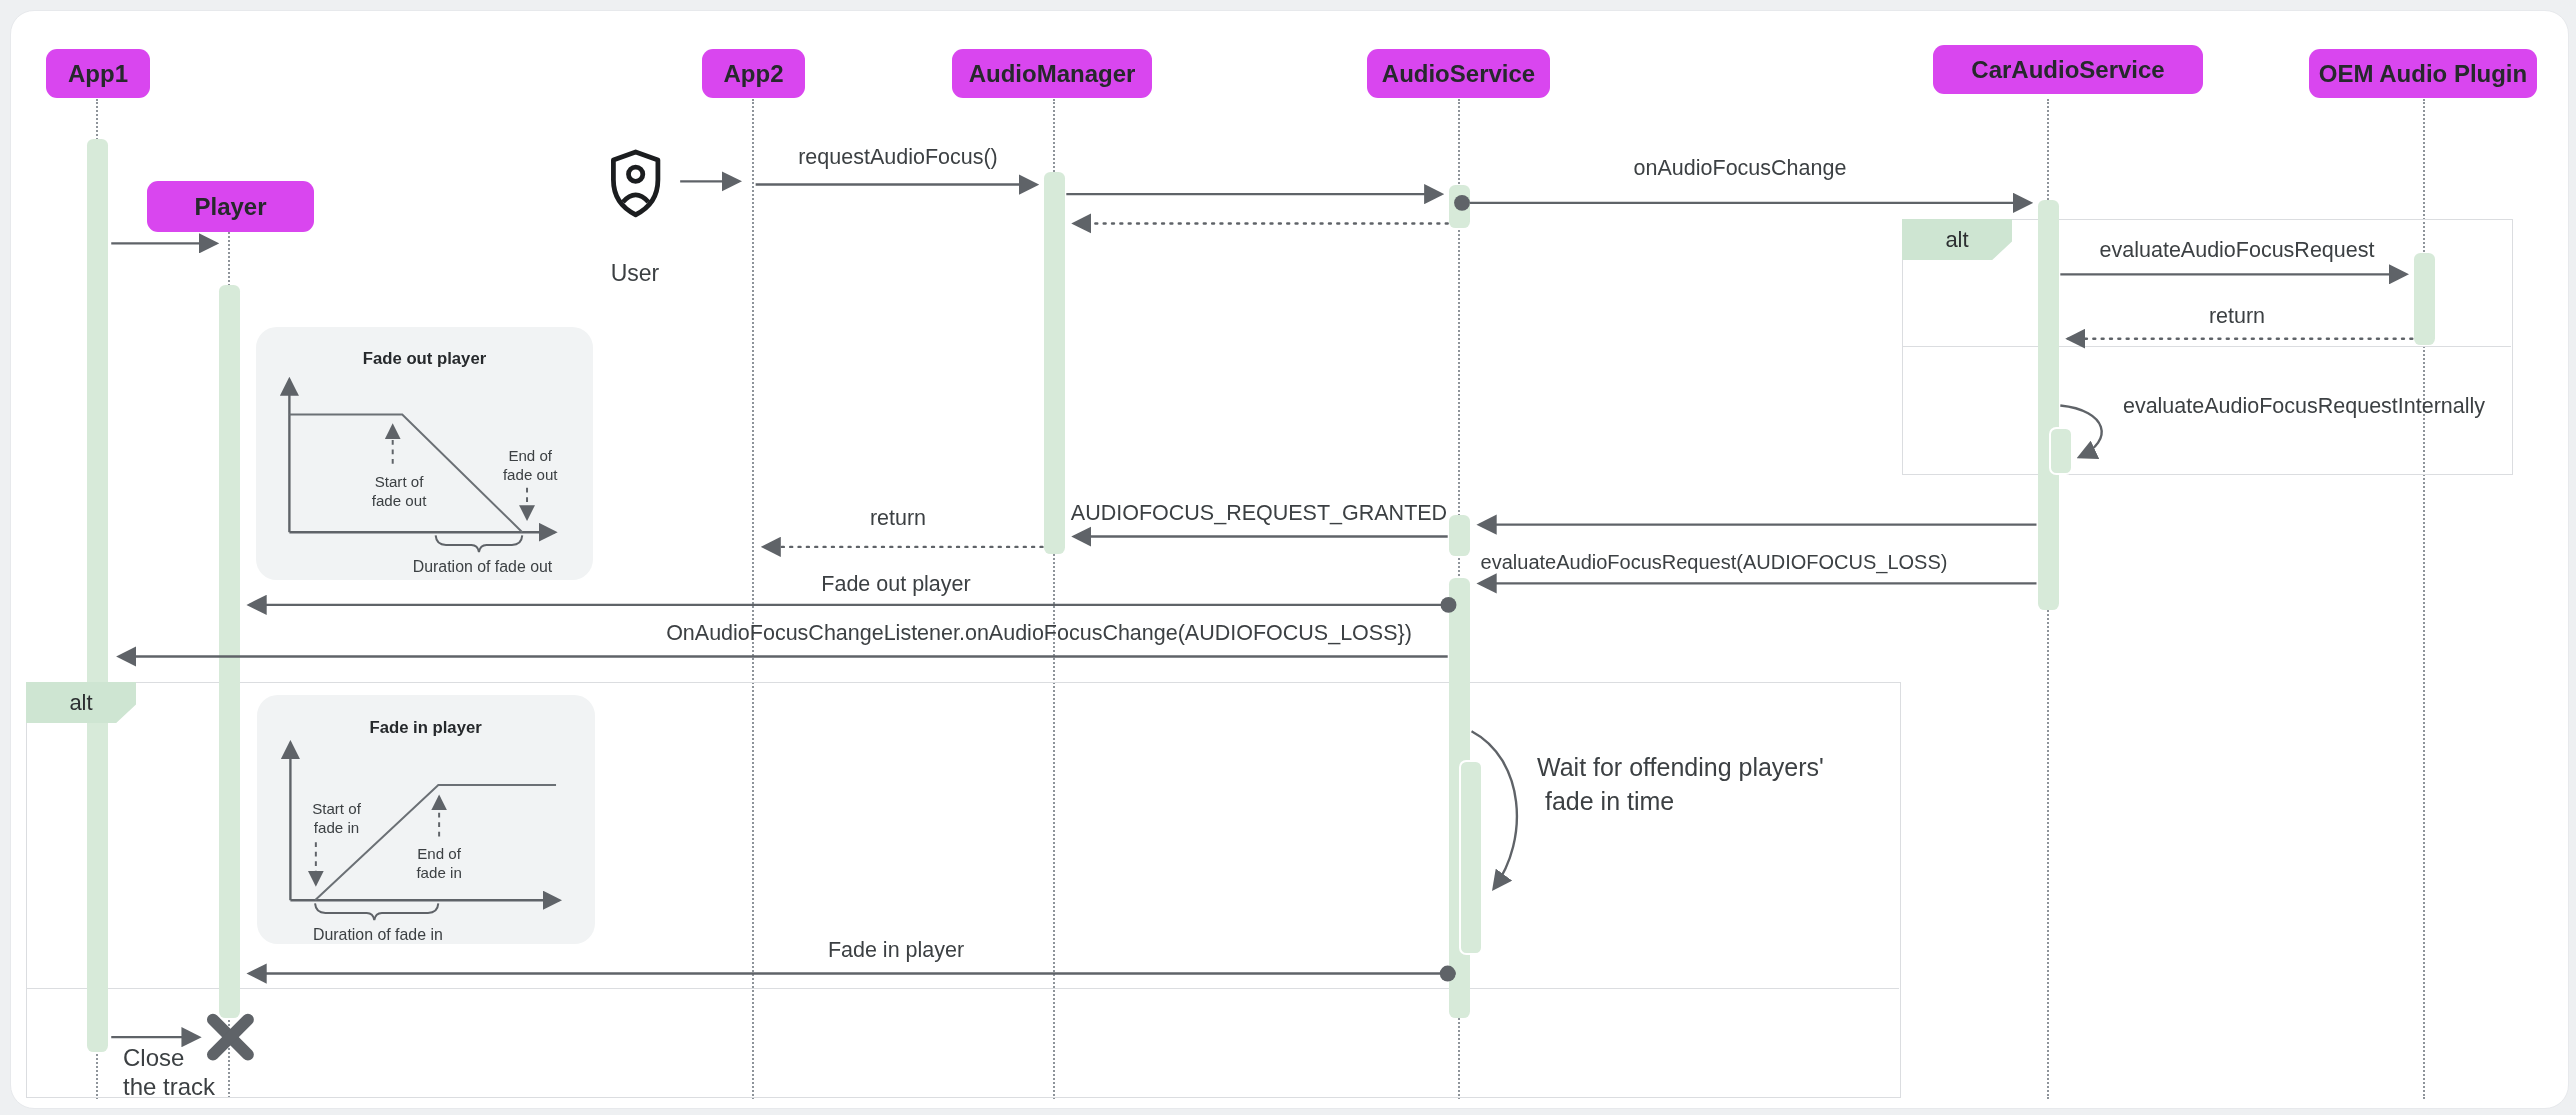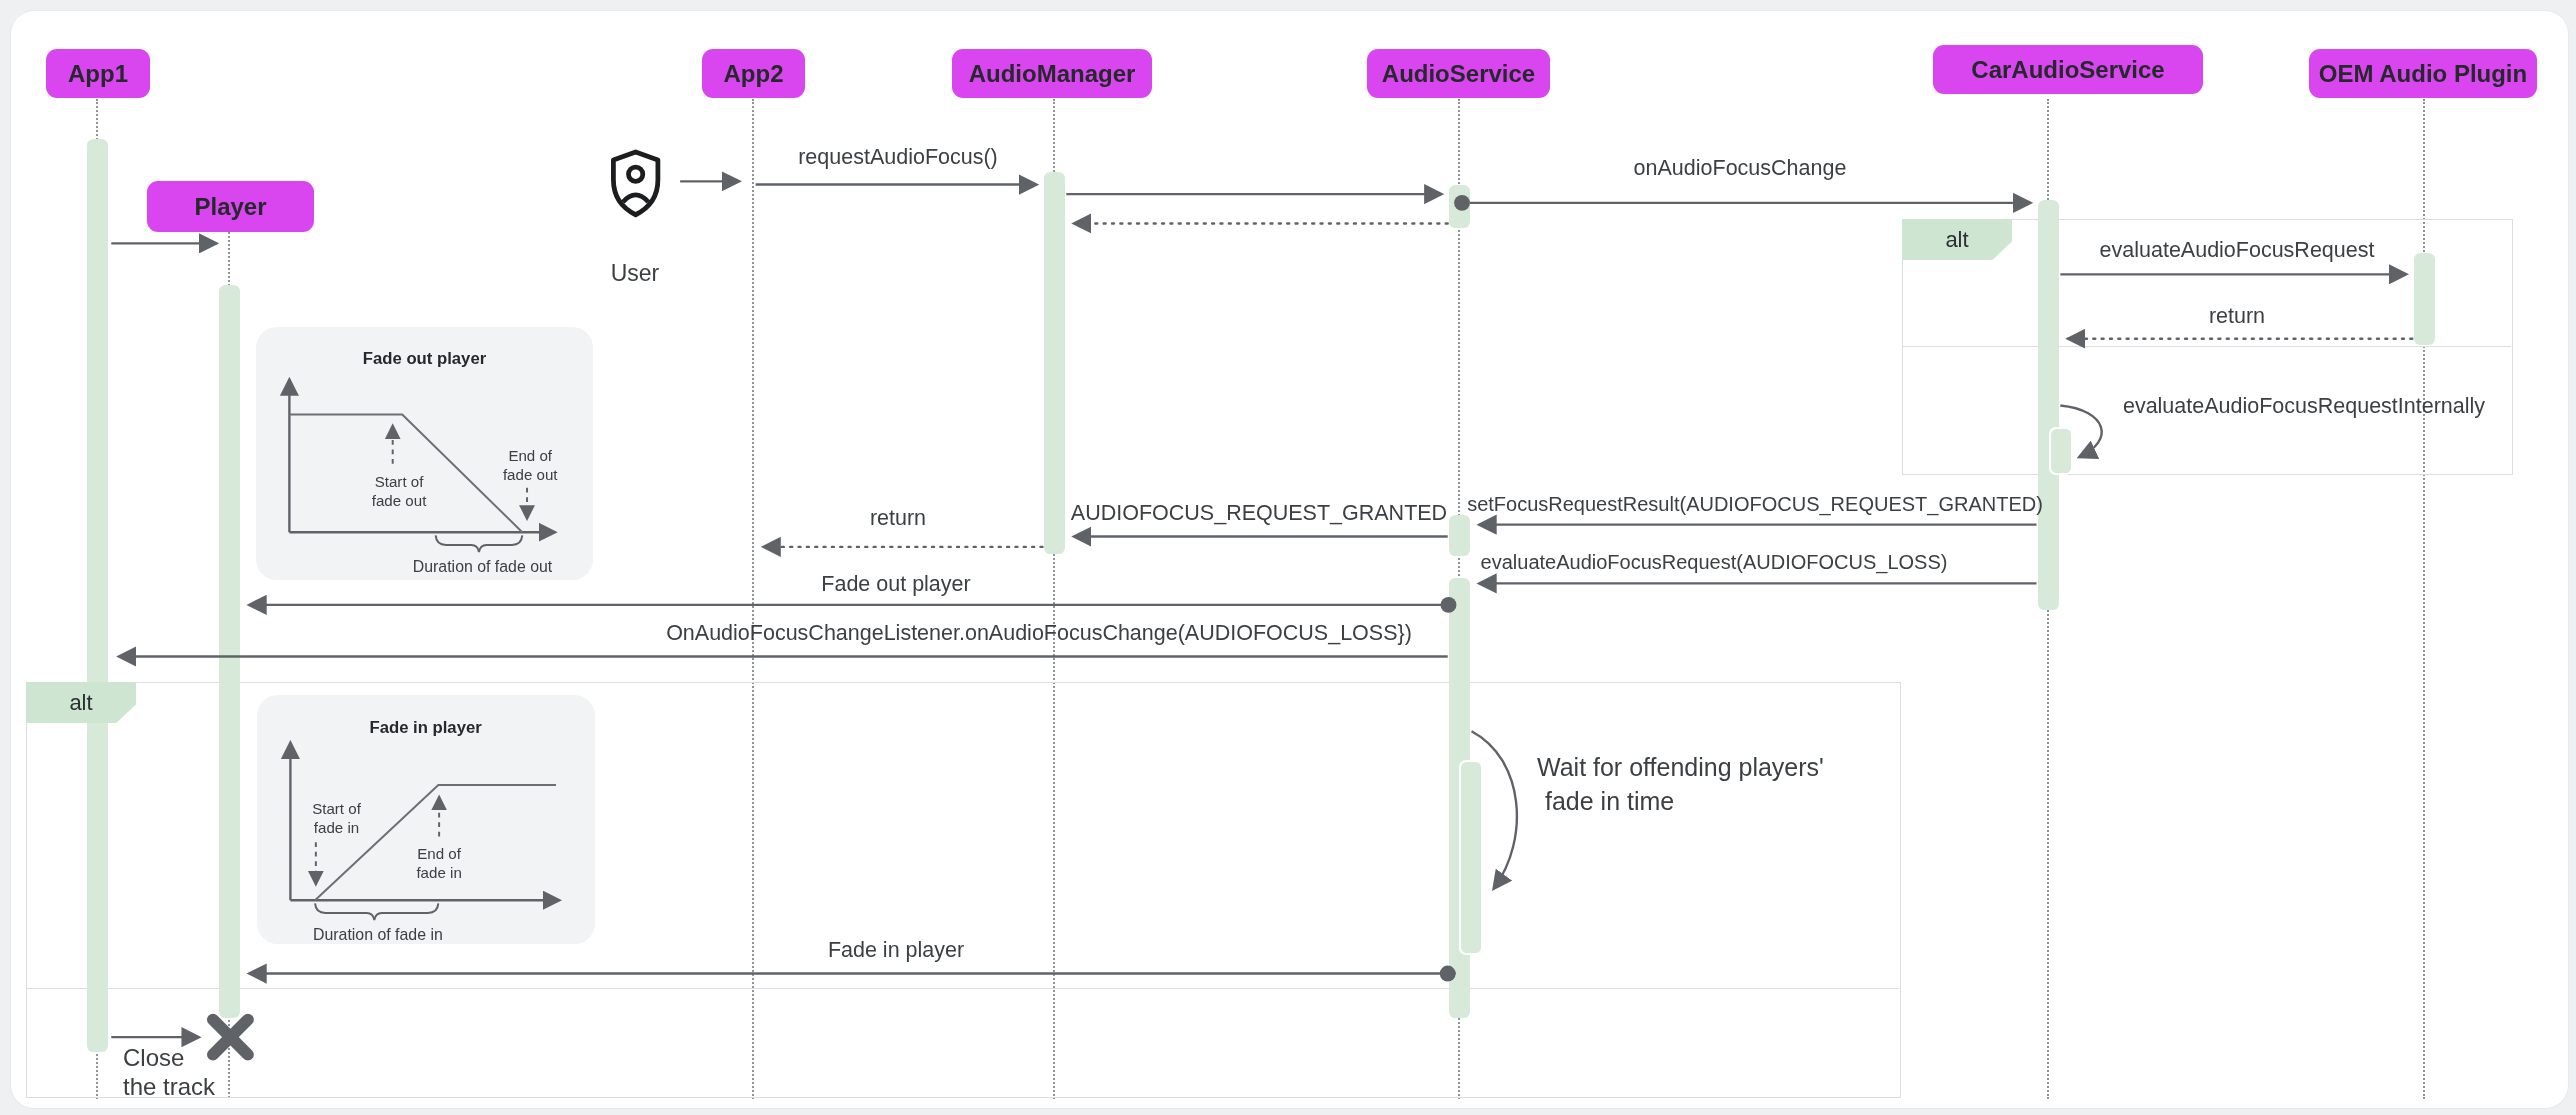--- a/index.html
+++ b/index.html
@@ -141,21 +141,20 @@
   <div class="part-box" style="left:147px;top:161px;width:167px;height:51px;margin-top:20px;">Player</div>
 
   <div class="frag-tab" style="left:1902px;top:219px;width:110px;height:41px;">alt</div>
   <div class="frag-tab" style="left:26px;top:682px;width:110px;height:41px;">alt</div>
 
   <div class="msg center" style="left:898px;top:145px;">requestAudioFocus()</div>
   <div class="msg center" style="left:1740px;top:156px;">onAudioFocusChange</div>
   <div class="msg center" style="left:2237px;top:238px;">evaluateAudioFocusRequest</div>
   <div class="msg center" style="left:2237px;top:304px;">return</div>
   <div class="msg center" style="left:2304px;top:394px;">evaluateAudioFocusRequestInternally</div>
-  <div class="msg center small" style="left:1755px;top:493px;">setFocusRequestResult(AUDIOFOCUS_REQUEST_GRANTED)</div>
   <div class="msg center" style="left:1259px;top:501px;">AUDIOFOCUS_REQUEST_GRANTED</div>
   <div class="msg center" style="left:898px;top:506px;">return</div>
   <div class="msg center small" style="left:1714px;top:551px;">evaluateAudioFocusRequest(AUDIOFOCUS_LOSS)</div>
   <div class="msg center" style="left:896px;top:572px;">Fade out player</div>
   <div class="msg center" style="left:1039px;top:621px;">OnAudioFocusChangeListener.onAudioFocusChange(AUDIOFOCUS_LOSS})</div>
   <div class="msg center" style="left:896px;top:938px;">Fade in player</div>
 
   <div class="note" style="left:1537px;top:753px;">Wait for offending players'</div>
   <div class="note" style="left:1545px;top:787px;">fade in time</div>
   <div class="note2" style="left:123px;top:1044px;">Close</div>

